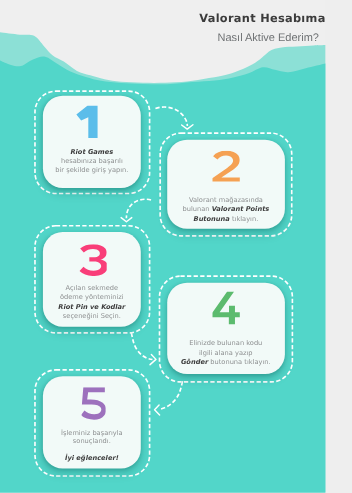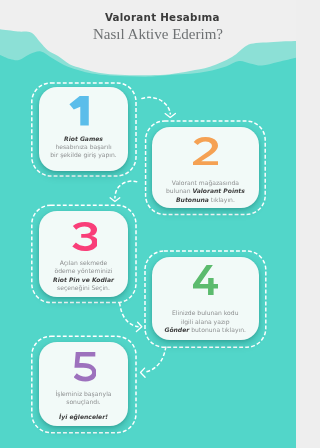--- a/index.html
+++ b/index.html
@@ -2,25 +2,25 @@
 <html><head>
 <meta charset="utf-8">
 <style>
   html,body{margin:0;padding:0;}
   body{width:296px;height:448px;overflow:hidden;
        font-family:"Liberation Sans",sans-serif;background:#eeeeee;position:relative;}
   .page{position:absolute;left:0;top:0;width:296px;height:448px;overflow:hidden;background:#efefef;}
   #bg{position:absolute;left:0;top:0;}
   #deco{position:absolute;left:0;top:0;z-index:3;}
 
-  .header{position:absolute;left:13px;top:11.3px;width:296px;text-align:center;z-index:6;}
+  .header{position:absolute;left:0;top:11.3px;width:296px;text-align:right;z-index:6;}
   .t1{font-size:10.3px;letter-spacing:.28px;padding-left:2.6px;font-weight:bold;color:#3b3b3b;line-height:12.2px;
       font-family:"DejaVu Sans",sans-serif;}
-  .sub{font-size:15px;margin-right:6px;color:#6e7173;line-height:13px;margin-top:4.6px;
-       font-family:Liberation Serif, serif;}
+  .sub{font-size:10px;margin-right:6px;color:#6e7173;line-height:13px;margin-top:4.6px;
+       font-family:Liberation Sans, sans-serif;}
 
   .card{position:absolute;background:#f2faf8;border-radius:18px;z-index:5;
         box-shadow:0 4px 9px rgba(5,85,78,.28), 0 1px 3px rgba(5,85,78,.18);}
   .num{position:absolute;z-index:6;}
   .ctext{position:absolute;z-index:6;font-size:6.05px;color:#8e9091;line-height:8.35px;
          text-align:center;font-family:"DejaVu Sans",sans-serif;}
   .ctext em{font-style:italic;font-weight:bold;color:#3d3d3d;}
 </style>
 </head>
 <body>

